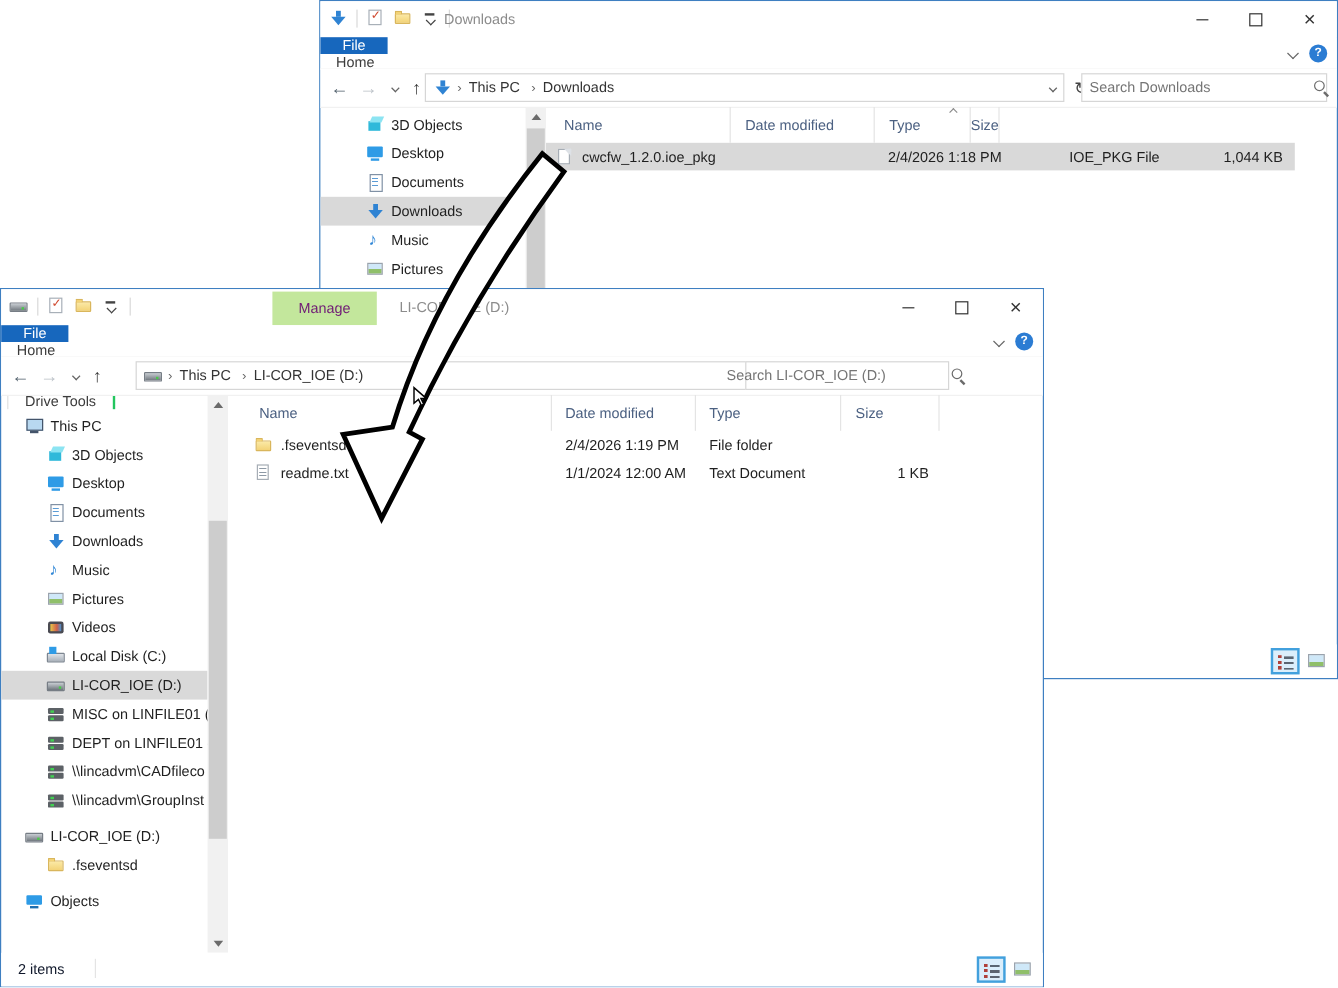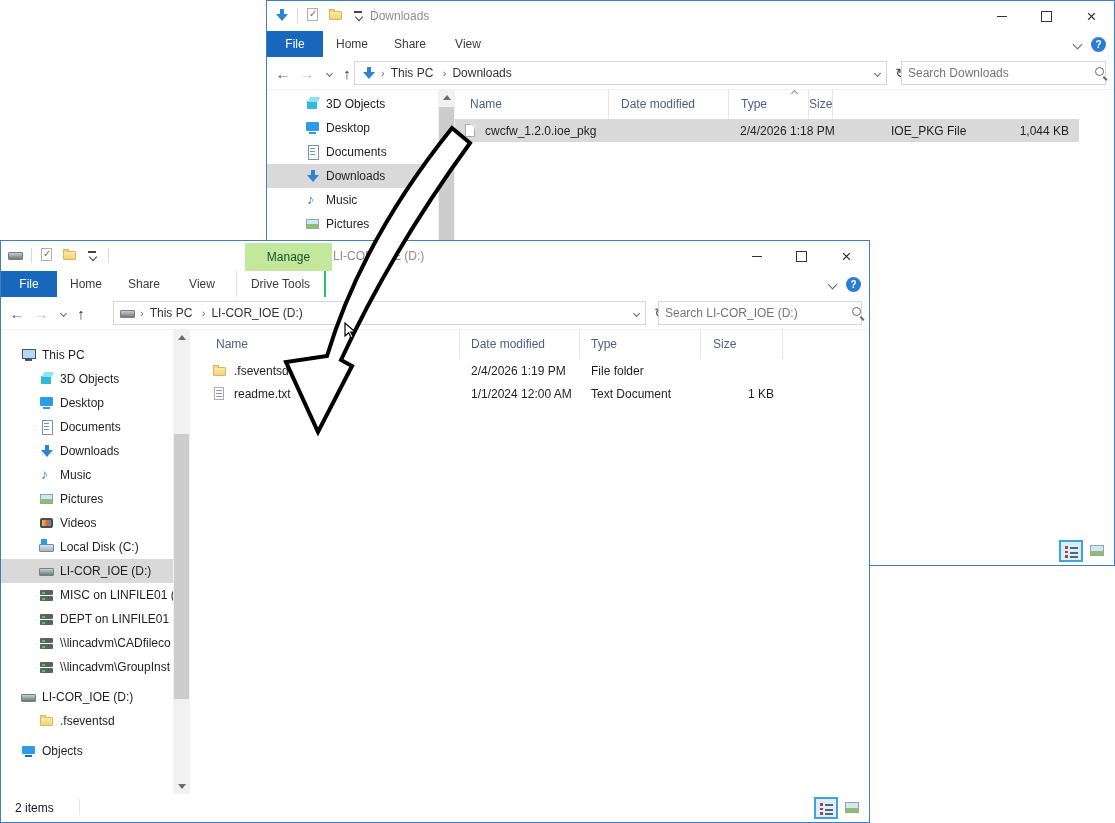--- a/index.html
+++ b/index.html
@@ -16,25 +16,25 @@
   .sep{width:1px;height:15px;background:#d9d9d9;}
   .win-title{position:absolute;top:8px;color:#8c8c8c;white-space:nowrap;}
   .win-top .win-title{left:103px;}
   .win-bottom .win-title{left:332px;}
   .caption{position:absolute;right:0;top:0;display:flex;}
   .cap-btn{width:45px;height:30px;display:flex;align-items:center;justify-content:center;color:#333;}
   .g-min::before{content:"";display:block;width:10px;height:1px;background:#333;}
   .g-max::before{content:"";display:block;width:9px;height:9px;border:1px solid #333;}
   .g-close::before{content:"×";font-size:17px;line-height:1;color:#333;}
 
-  .manage-tab{position:absolute;left:244px;top:2px;width:87px;height:28px;background:#c3e79c;
-              color:#14532d;text-align:center;line-height:29px;}
+  .manage-tab{position:absolute;left:226px;top:2px;width:87px;height:28px;background:#c3e79c;
+              color:#701a75;text-align:center;line-height:29px;}
 
   .tabsrow{position:absolute;left:0;top:30px;right:0;height:26px;display:flex;align-items:stretch;
-           border-bottom:1px solid #e6e6e6;background:#fff;}
+           border-bottom:1px solid #e6e6e6;background:#fff;flex-direction:column;}
   .tab{display:flex;align-items:center;justify-content:center;color:#3b3b3b;}
   .tab-file{width:56px;background:#1767bd;color:#fff;}
   .tab-plain{width:58px;}
   .tab-context{width:87px;border-left:1px solid #e0e0e0;border-right:2px solid #22c55e;margin-left:5px;}
   .ribbon-right{position:absolute;right:0;top:0;height:26px;display:flex;align-items:center;gap:10px;padding-right:8px;}
   .chv{display:inline-block;width:6px;height:6px;border-right:1.6px solid #666;border-bottom:1.6px solid #666;transform:rotate(45deg);}
   .chv.small{width:4px;height:4px;}
   .chv.up{transform:rotate(-135deg);border-color:#8a8a8a;}
   .help-btn{width:15px;height:15px;border-radius:50%;background:#2b7cd3;color:#fff;display:flex;align-items:center;justify-content:center;}
   .help-btn::before{content:"?";font-size:10px;font-weight:bold;}
@@ -357,21 +357,21 @@
         <span>
           
         
             <span><span class="crumb-sep"></span><span class="crumb">This PC</span></span>
           
             <span><span class="crumb-sep"></span><span class="crumb">LI-COR_IOE (D:)</span></span>
           </span>
         <span class="addr-chv chv small"></span>
       </div>
       <span class="refresh" style="left:648px"></span>
-      <div class="searchbox" style="left:657px;width:204px;">
+      <div class="searchbox" style="left:620px;width:170px;justify-content:center;">
         <input placeholder="Search LI-COR_IOE (D:)" style="">
         <span class="mag"></span>
       </div>
     </div>
 
     <div class="content">
       <aside class="sidebar">
 
           <div class="sb-item" style="--ind: 0;">
             <span class="ico i-thispc"></span>

